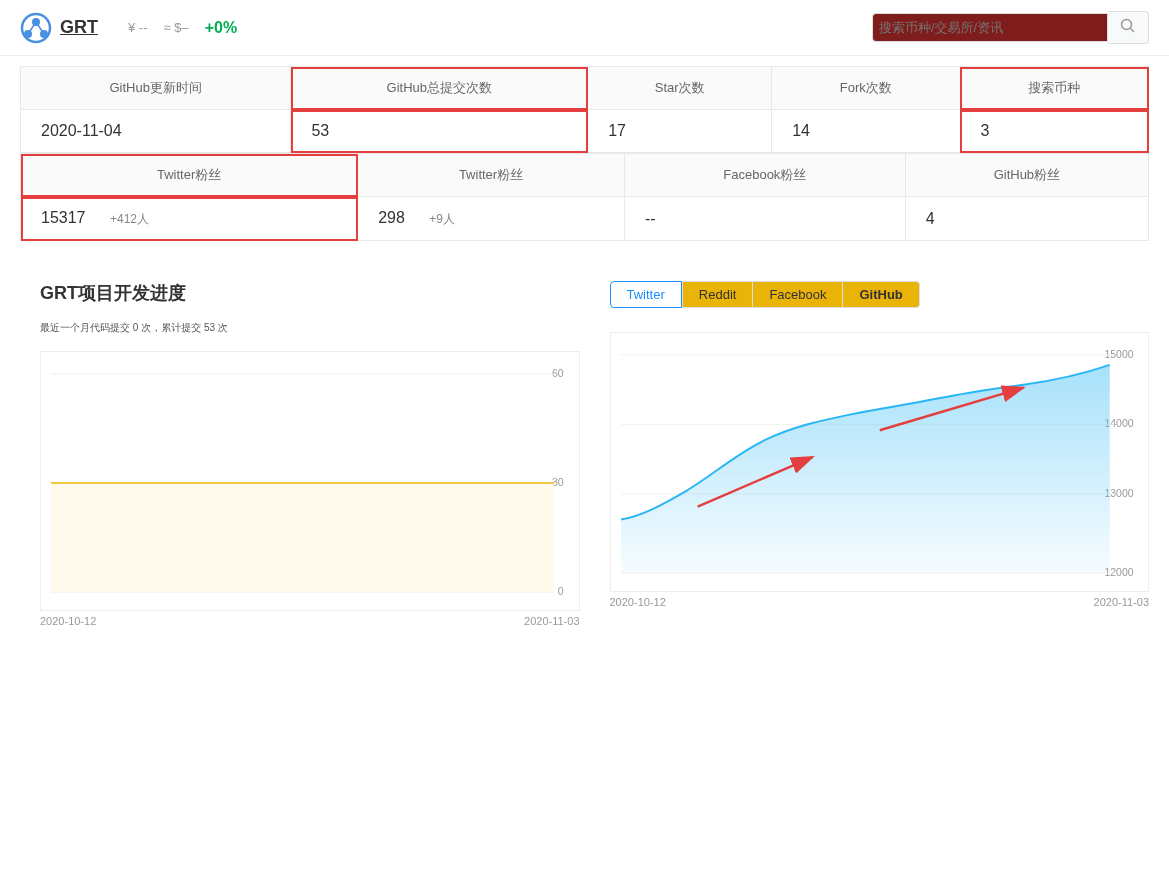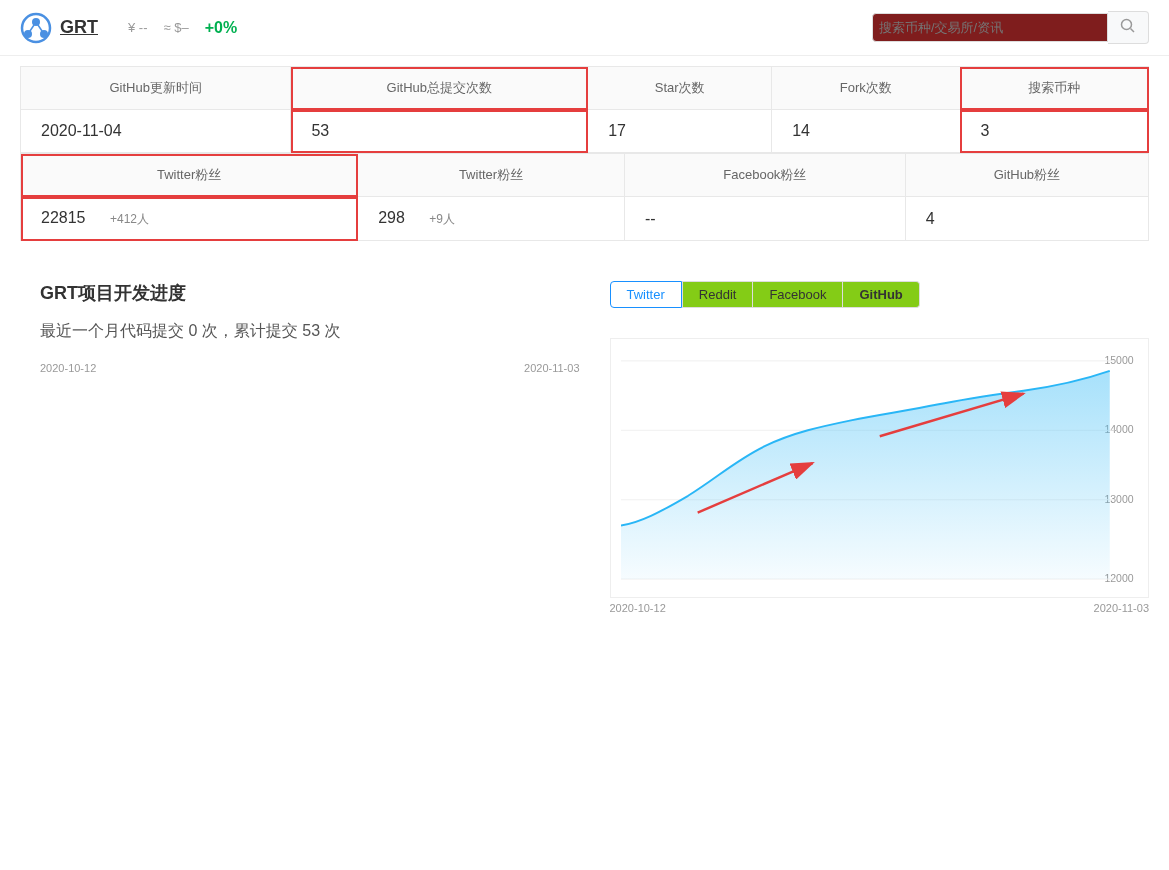--- a/index.html
+++ b/index.html
@@ -26,26 +26,26 @@
     .stats-table td { font-size: 16px; color: #333; }
     .highlight-cell { outline: 2px solid #e53e3e; outline-offset: -2px; }
     .increment { color: #888; font-size: 12px; margin-left: 20px; }
     .dash-cell { color: #999; }
 
     
     .charts-container { display: flex; gap: 0; padding: 20px 20px 0 20px; margin-top: 20px; }
     .chart-left { flex: 1; margin-right: 30px; padding-left: 20px; }
     .chart-right { flex: 1; }
     .chart-title { font-size: 18px; font-weight: 600; color: #333; margin-bottom: 16px; }
-    .chart-subtitle { font-size: 16px; color: #555; margin-bottom: 16px; }
+    .chart-subtitle { font-size: 10px; color: #555; margin-bottom: 16px; }
     .chart-wrapper { border: 1px solid #eee; padding: 10px; background: #fff; position: relative; height: 260px; }
 
     
-    .social-tabs { display: flex; gap: 0; margin-bottom: 30px; align-items: center; }
-    .social-tab { border: 1px solid #ddd; padding: 5px 16px; font-size: 13px; cursor: pointer; background: #84cc16; color: #333; }
+    .social-tabs { display: flex; gap: 0; margin-bottom: 24px; align-items: center; }
+    .social-tab { border: 1px solid #ddd; padding: 5px 16px; font-size: 13px; cursor: pointer; background: #eab308; color: #333; }
     .social-tab:first-child { border-radius: 4px 0 0 4px; }
     .social-tab:last-child { border-radius: 0 4px 4px 0; font-weight: bold; }
     .social-tab.active { border-color: #1890ff; color: #1890ff; background: #fff; z-index: 1; }
     .social-tab + .social-tab { border-left: none; }
     .social-tab.active + .social-tab { border-left: 1px solid #ddd; }
 
     
     .chart-svg { width: 100%; height: 100%; }
     .axis-label { font-size: 11px; fill: #999; }
 
@@ -112,21 +112,21 @@
       <tr>
         <th class="highlight-cell">Twitter粉丝</th>
         <th>Twitter粉丝</th>
         <th>Facebook粉丝</th>
         <th>GitHub粉丝</th>
       </tr>
     </thead>
     <tbody>
       <tr>
         <td class="highlight-cell">
-          <span>22815</span>
+          <span>15317</span>
           <span class="increment">+412人</span>
         </td>
         <td>
           <span>298</span>
           <span class="increment">+9人</span>
         </td>
         <td class="dash-cell">--</td>
         <td>4</td>
       </tr>
     </tbody>
@@ -137,20 +137,35 @@
 
   <div class="chart-left">
     <div class="chart-title">GRT项目开发进度</div>
     <div class="chart-subtitle">
       <span>最近一个月代码提交</span>
       <span>0</span>
       <span>次，累计提交</span>
       <span>53</span>
       <span>次</span>
     </div>
+    <div class="chart-wrapper">
+      <svg class="chart-svg" viewBox="0 0 540 240" preserveAspectRatio="none">
+
+        <text x="535" y="15" class="axis-label" text-anchor="end" font-size="11" fill="#999">60</text>
+        <text x="535" y="125" class="axis-label" text-anchor="end" font-size="11" fill="#999">30</text>
+        <text x="535" y="235" class="axis-label" text-anchor="end" font-size="11" fill="#999">0</text>
+
+        <line x1="0" y1="12" x2="525" y2="12" stroke="#f0f0f0" stroke-width="1"></line>
+        <line x1="0" y1="122" x2="525" y2="122" stroke="#f5c842" stroke-width="1.5"></line>
+        <line x1="0" y1="232" x2="525" y2="232" stroke="#f0f0f0" stroke-width="1"></line>
+
+        <rect x="0" y="122" width="525" height="110" fill="#fff9e6" opacity="0.8"></rect>
+        <line x1="0" y1="122" x2="525" y2="122" stroke="#f5c842" stroke-width="2"></line>
+      </svg>
+    </div>
     <div class="chart-date-row">
       <span>2020-10-12</span>
       <span>2020-11-03</span>
     </div>
   </div>
 
   <div class="chart-right">
     <div class="social-tabs">
       <button class="social-tab active">Twitter</button>
       <button class="social-tab">Reddit</button>

